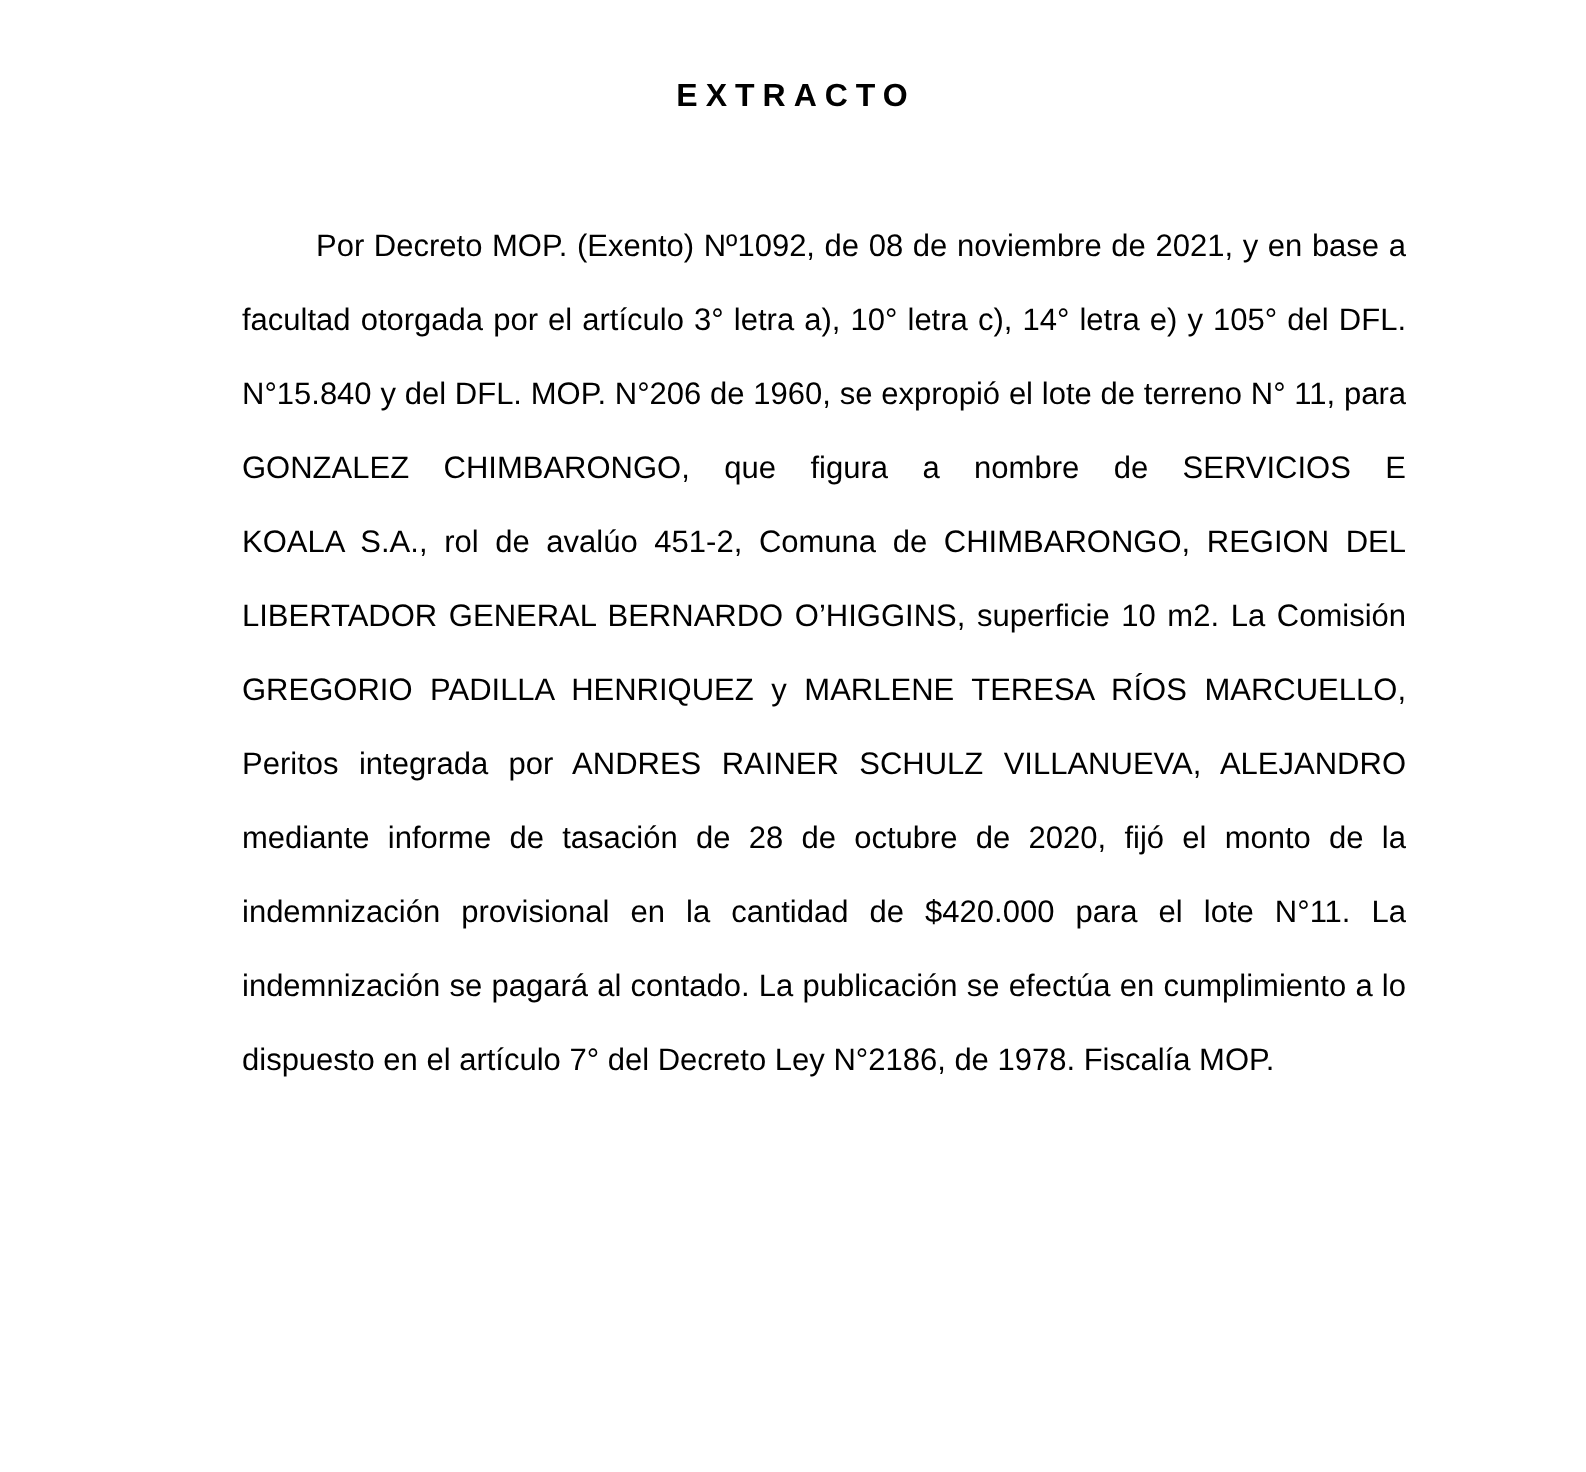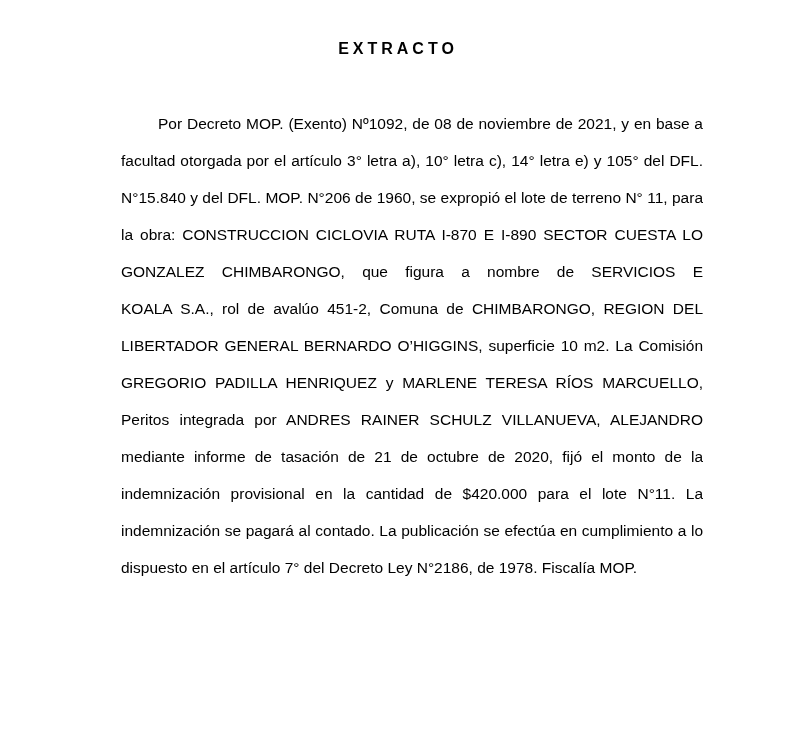--- a/index.html
+++ b/index.html
@@ -53,24 +53,23 @@
 </style>
 </head>
 <body>
 
 <div class="page">
   <div class="doc-title">EXTRACTO</div>
   <div class="paragraph">
       <div class="line first">Por Decreto MOP. (Exento) Nº1092, de 08 de noviembre de 2021, y en base a la</div>
       <div class="line">facultad otorgada por el artículo 3° letra a), 10° letra c), 14° letra e) y 105° del DFL.</div>
       <div class="line">N°15.840 y del DFL. MOP. N°206 de 1960, se expropió el lote de terreno N° 11, para</div>
-      <div class="line">la obra: CONSTRUCCION CICLOVIA RUTA I-870 E I-890 SECTOR CUESTA LO</div>
       <div class="line">GONZALEZ CHIMBARONGO, que figura a nombre de SERVICIOS E INVERSIONES</div>
       <div class="line">KOALA S.A., rol de avalúo 451-2, Comuna de CHIMBARONGO, REGION DEL</div>
       <div class="line">LIBERTADOR GENERAL BERNARDO O’HIGGINS, superficie 10 m2. La Comisión de</div>
       <div class="line">GREGORIO PADILLA HENRIQUEZ y MARLENE TERESA RÍOS MARCUELLO,</div>
       <div class="line">Peritos integrada por ANDRES RAINER SCHULZ VILLANUEVA, ALEJANDRO</div>
-      <div class="line">mediante informe de tasación de 21 de octubre de 2020, fijó el monto de la</div>
+      <div class="line">mediante informe de tasación de 28 de octubre de 2020, fijó el monto de la</div>
       <div class="line">indemnización provisional en la cantidad de $420.000 para el lote N°11. La</div>
       <div class="line">indemnización se pagará al contado. La publicación se efectúa en cumplimiento a lo</div>
       <div class="line last">dispuesto en el artículo 7° del Decreto Ley N°2186, de 1978. Fiscalía MOP.</div>
     </div>
 </div>
 
 </body></html>

